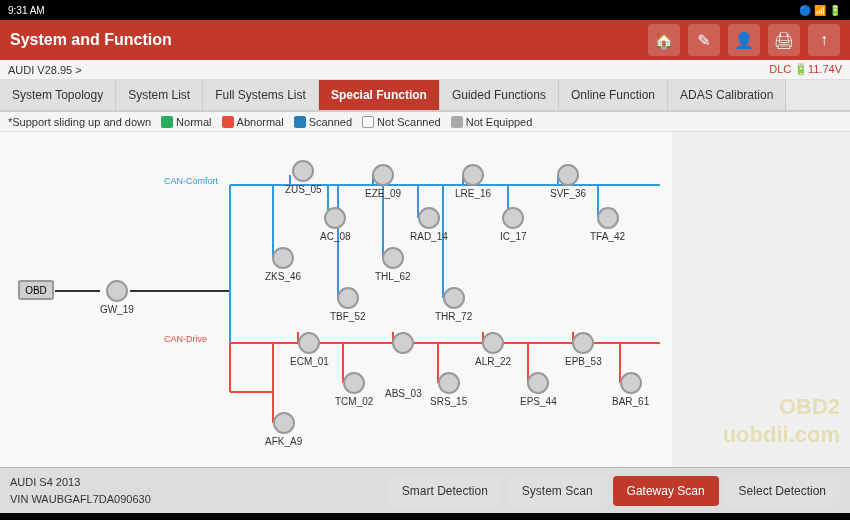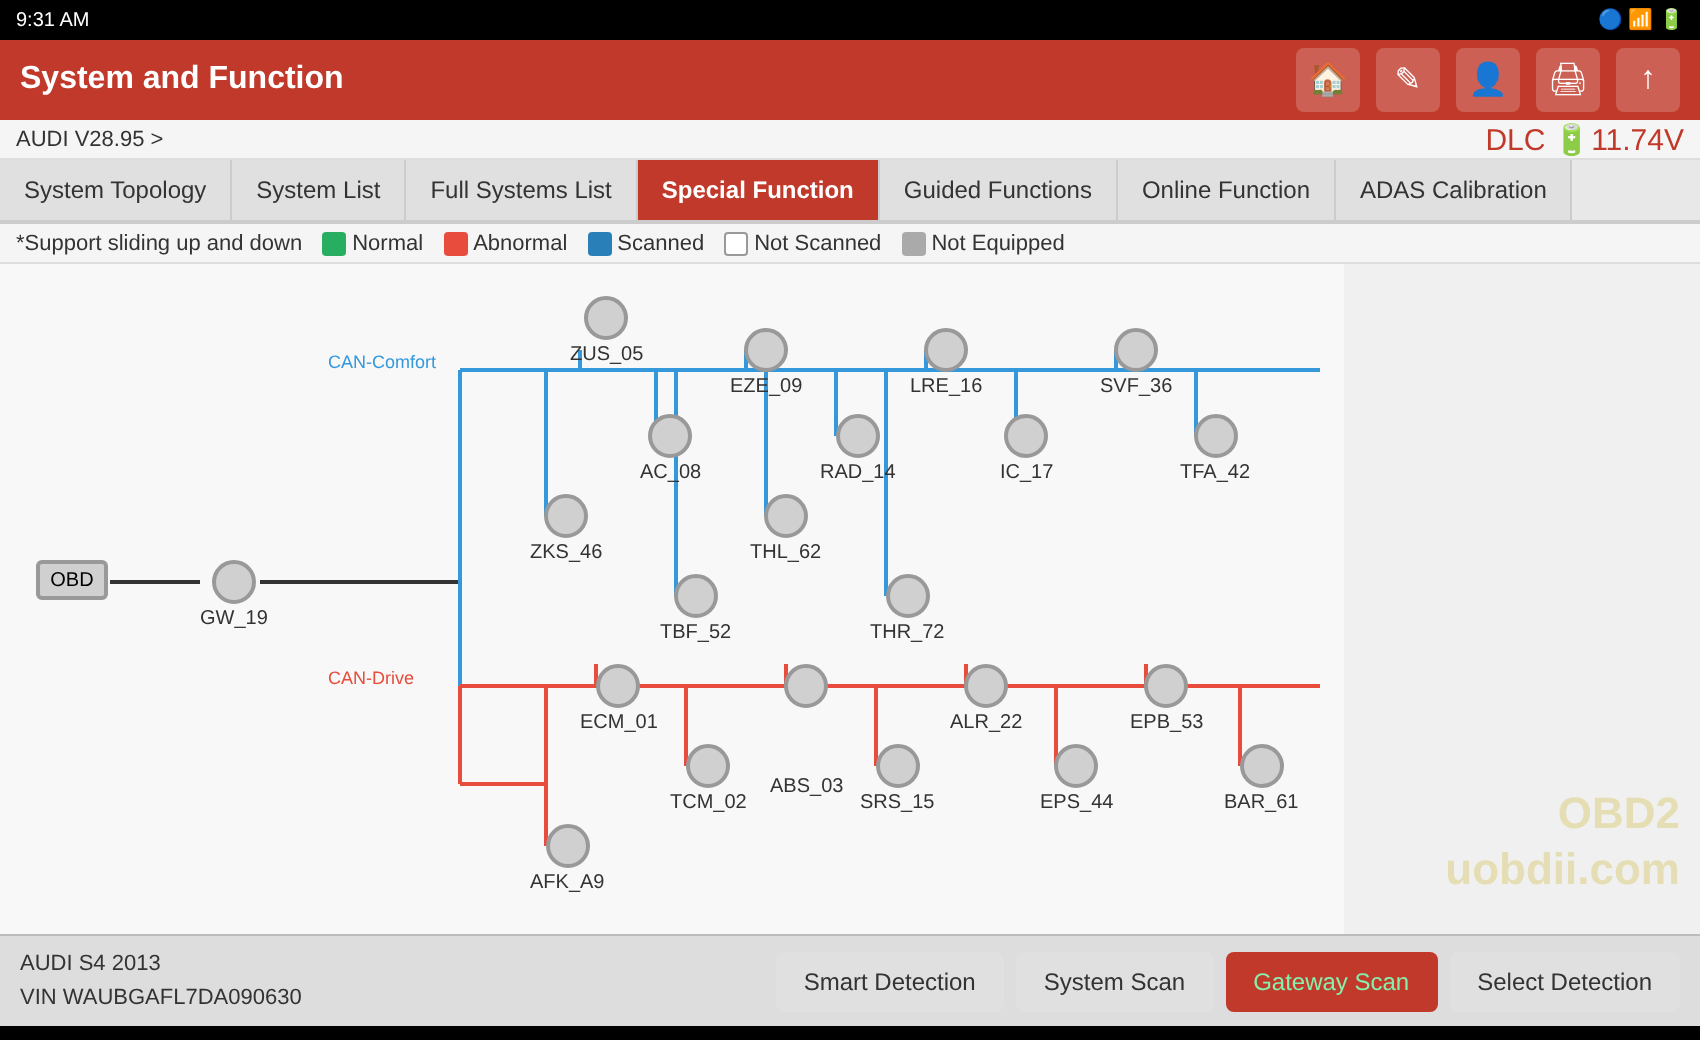--- a/index.html
+++ b/index.html
@@ -61,21 +61,21 @@
       background: #f5f5f5;
       height: 20px;
       display: flex;
       align-items: center;
       justify-content: space-between;
       padding: 0 8px;
       font-size: 11px;
       border-bottom: 1px solid #ddd;
     }
     #sub-left { color: #333; }
-    #sub-right { color: #c0392b; font-size: 15px; }
+    #sub-right { color: #c0392b; font-size: 11px; }
 
     
     #tabs {
       background: #e8e8e8;
       height: 32px;
       display: flex;
       align-items: stretch;
       border-bottom: 2px solid #ccc;
       overflow: hidden;
     }
@@ -213,21 +213,21 @@
       font-size: 12px;
       border: none;
       border-radius: 4px;
       cursor: pointer;
       background: #e0e0e0;
       color: #333;
       font-weight: 500;
     }
     .action-btn.active {
       background: #c0392b;
-      color: #86efac;
+      color: #ffffff;
     }
 
     
     #nav-bar {
       background: #000;
       height: 25px;
       display: flex;
       align-items: center;
       justify-content: space-around;
     }
@@ -356,21 +356,21 @@
   <div class="can-label" style="left:162px; top:44px;">CAN-Comfort</div>
   <div class="can-label red" style="left:162px; top:202px;">CAN-Drive</div>
 
 <div class="node" style="left: 18px; top: 148px;">
       <div class="node-rect">OBD</div>
     </div>
     <div class="node" style="left: 100px; top: 148px;">
       <div class="node-circle"></div>
       <div class="node-label">GW_19</div>
     </div>
-    <div class="node" style="left: 285px; top: 16px;">
+    <div class="node" style="left: 285px; top: 28px;">
       <div class="node-circle"></div>
       <div class="node-label">ZUS_05</div>
     </div>
     <div class="node" style="left: 365px; top: 32px;">
       <div class="node-circle"></div>
       <div class="node-label">EZE_09</div>
     </div>
     <div class="node" style="left: 455px; top: 32px;">
       <div class="node-circle"></div>
       <div class="node-label">LRE_16</div>

